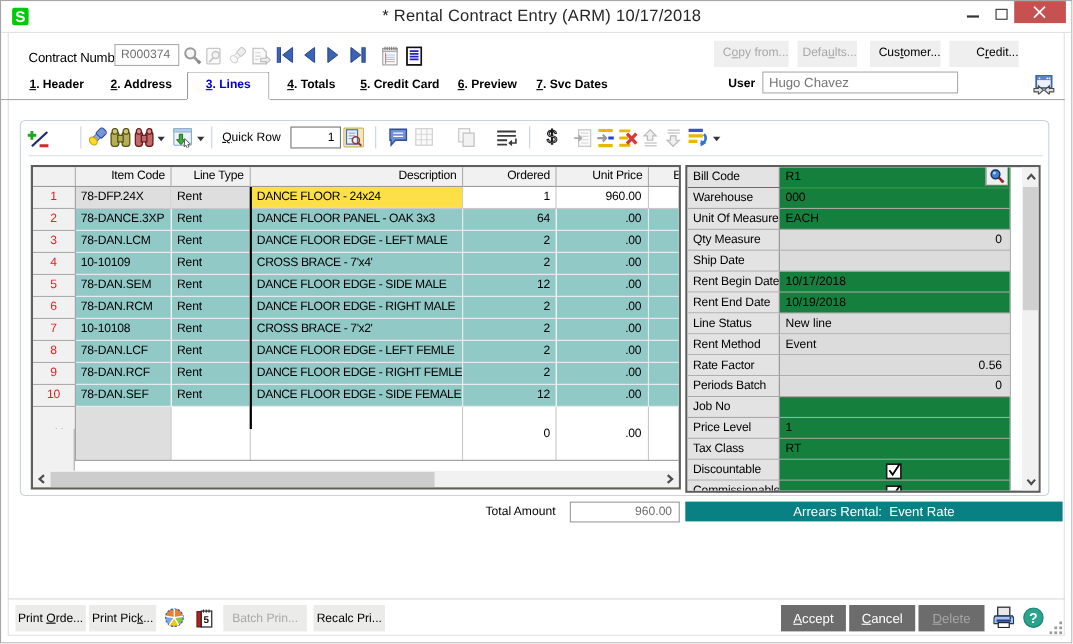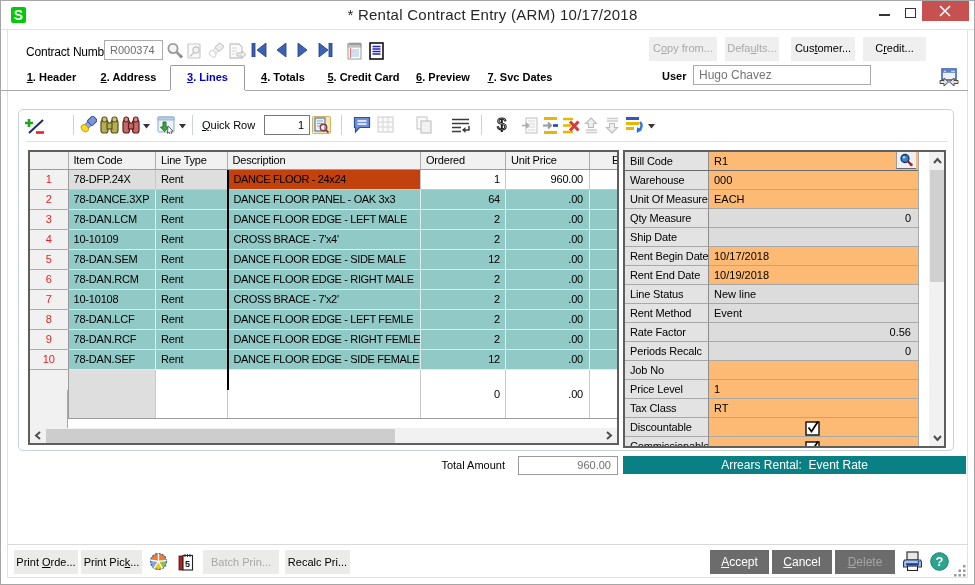--- a/index.html
+++ b/index.html
@@ -4,43 +4,43 @@
 <style>
 *{margin:0;padding:0;box-sizing:border-box}
 html,body{width:975px;height:585px;background:#fff;font-family:"Liberation Sans",sans-serif;overflow:hidden}
 body{position:relative;font-size:11px;color:#000}
 .a{position:absolute}
 .win{left:0;top:0;width:975px;height:585px;border:1px solid #A6A6A6;background:#fff}
 .frameline{background:#E2E2E2}
 .ttl{top:6px;left:0;width:985px;text-align:center;font-size:15px;color:#262626;letter-spacing:0.25px}
 .slogo{left:11px;top:7px;width:15px;height:16px;background:#00CB07;border-radius:2px;color:#fff;font-weight:bold;font-size:14px;text-align:center;line-height:16px}
 .closebtn{left:922px;top:1px;width:47px;height:20px;background:#C75050}
-.btn{background:#EFEFEF;text-align:center;font-size:11px;color:#000;line-height:23px;height:24px}
+.btn{background:#EFEFEF;text-align:right;font-size:11px;color:#000;line-height:23px;height:24px}
 .btn.dis{color:#A8A8A8}
 .tabtxt{font-weight:bold;font-size:11px;top:71px}
 .tbx{background:#fff;border:1px solid #ABABAB}
 .sep{width:1px;background:#C9D4DE;top:115px;height:20px}
 .rlbl{background:#E3E3E3;border-bottom:1px solid #A8A8A8;font-size:11px;padding-left:5px;line-height:18px}
 .rval{border-bottom:1px solid #A8A8A8;font-size:11px;padding-left:5px;line-height:18px}
 .chev{stroke:#4D4D4D;stroke-width:2;fill:none}
 #grid td{height:20px;padding:0 5px;border-right:1px solid #C9C9C9;border-bottom:1px solid #C9C9C9;overflow:hidden;white-space:nowrap;letter-spacing:-0.2px}
-#grid tr.hd td{background:#F1F1F1;text-align:left;border-right:1px solid #ABABAB;border-bottom:1px solid #9B9B9B;height:17px}
+#grid tr.hd td{background:#F1F1F1;text-align:right;border-right:1px solid #ABABAB;border-bottom:1px solid #9B9B9B;height:17px}
 #grid td.num{background:#F1F1F1;color:#E32222;text-align:center;border-right:1px solid #9B9B9B;border-bottom:1px solid #ABABAB;padding:0}
 #grid td.num11{background:#F1F1F1;color:#1A1A2E;text-align:center;border-right:1px solid #9B9B9B;border-bottom:1px solid #ABABAB;padding:18px}
 #grid td.gc{background:#DEDEDE}
-#grid td.lav{background:#c2410c}
+#grid td.lav{background:#fde047}
 #grid td.d{letter-spacing:-0.35px;padding-left:6px}
 #grid td.n{text-align:right;padding-right:5px}
 #grid td.p{text-align:right;padding-right:6px}
 #grid tr.t td{background:#91C9C7;border-color:#E3ECEB}
 #grid tr.t td.num{background:#F1F1F1;border-right:1px solid #9B9B9B;border-bottom:1px solid #ABABAB}
 #grid tr.w11 td{border-bottom:1px solid #9B9B9B}
 .rrow{display:flex;height:19px}
 .rrow .rlbl{width:84px;flex:none;height:19px;border-right:1px solid #8C8C8C;white-space:nowrap;overflow:hidden;letter-spacing:-0.15px}
-.rrow .rval{flex:1;height:19px;background:#fdba74}
+.rrow .rval{flex:1;height:19px;background:#15803d}
 .rval.gy{background:#DCDCDC}
 .rval.rt{text-align:right;padding-right:7px}
 .bbtn{top:550px;height:24px;background:#EBEBE9;text-align:center;font-size:11px;line-height:24px}
 .bbtn.dis2{color:#A8A8A8}
 .dkbtn{top:550px;height:24px;background:#6C6C6C;color:#fff;text-align:center;font-size:12px;line-height:24px}
 </style>
 </head>
 <body>
 <div class="a win"></div>
 
@@ -435,21 +435,21 @@
       </div>
 <div class="rrow">
         <div class="rlbl">Rent Method</div>
         <div class="rval gy">Event</div>
       </div>
 <div class="rrow">
         <div class="rlbl">Rate Factor</div>
         <div class="rval gy rt">0.56</div>
       </div>
 <div class="rrow">
-        <div class="rlbl">Periods Recalc</div>
+        <div class="rlbl">Periods Batch</div>
         <div class="rval gy rt">0</div>
       </div>
 <div class="rrow">
         <div class="rlbl">Job No</div>
         <div class="rval"></div>
       </div>
 <div class="rrow">
         <div class="rlbl">Price Level</div>
         <div class="rval">1</div>
       </div>

